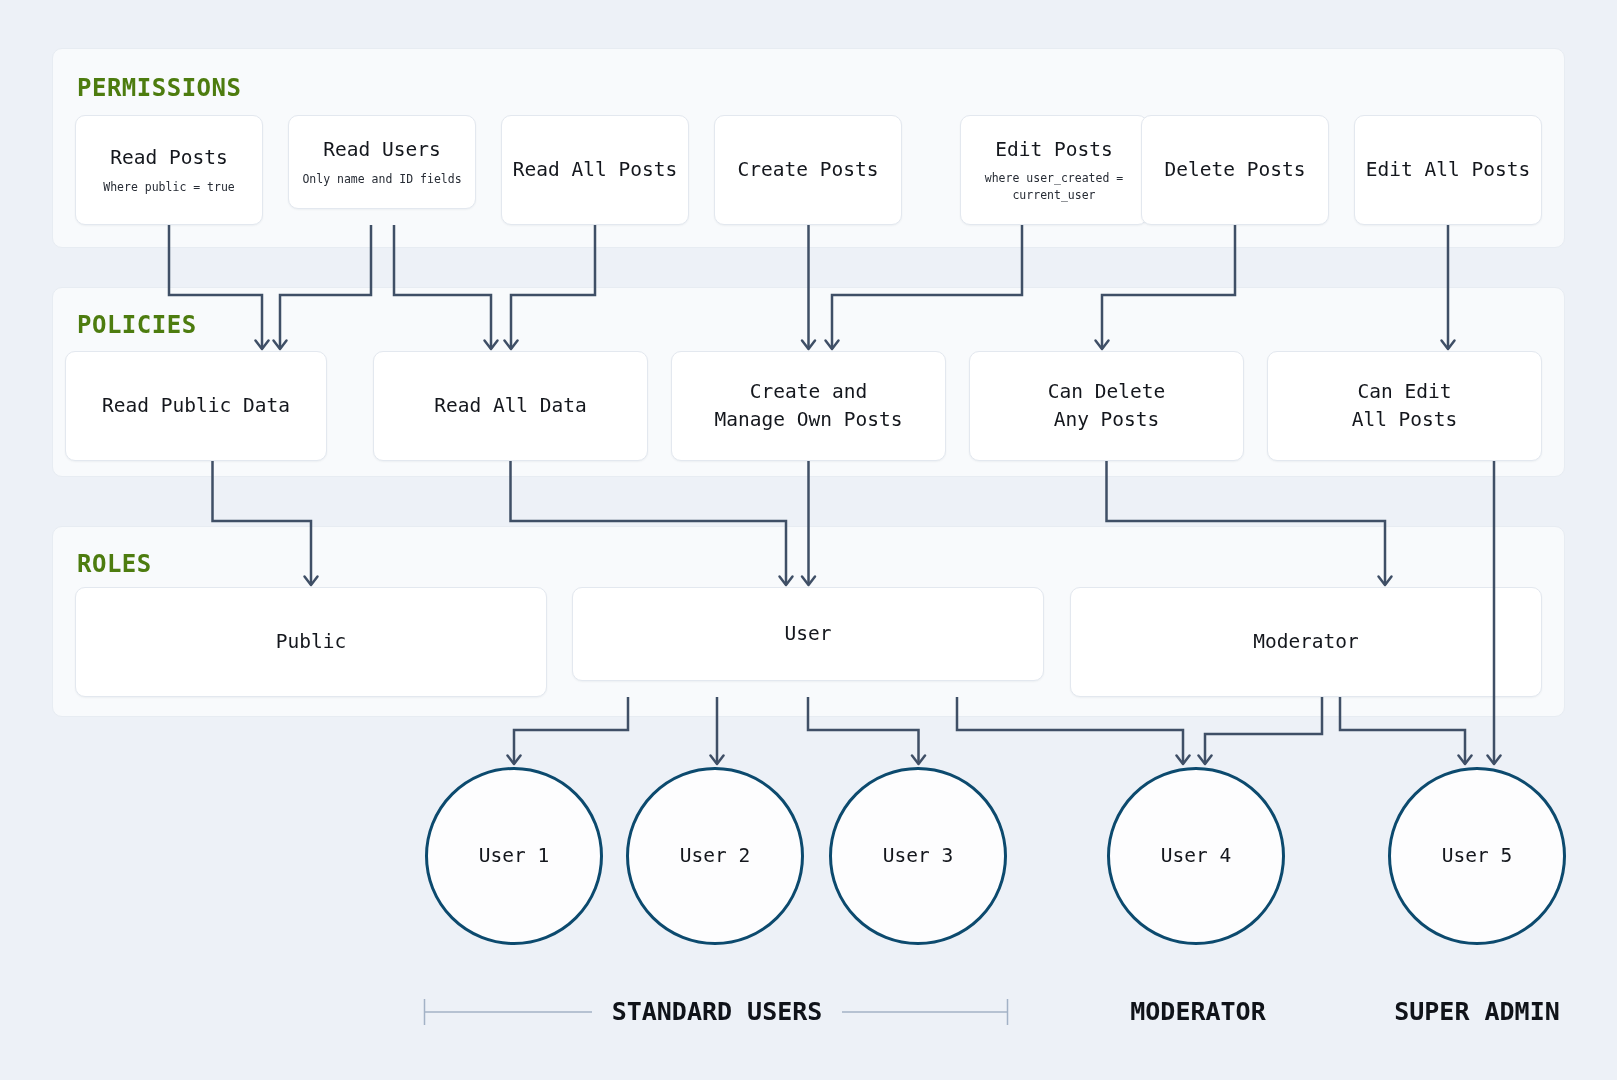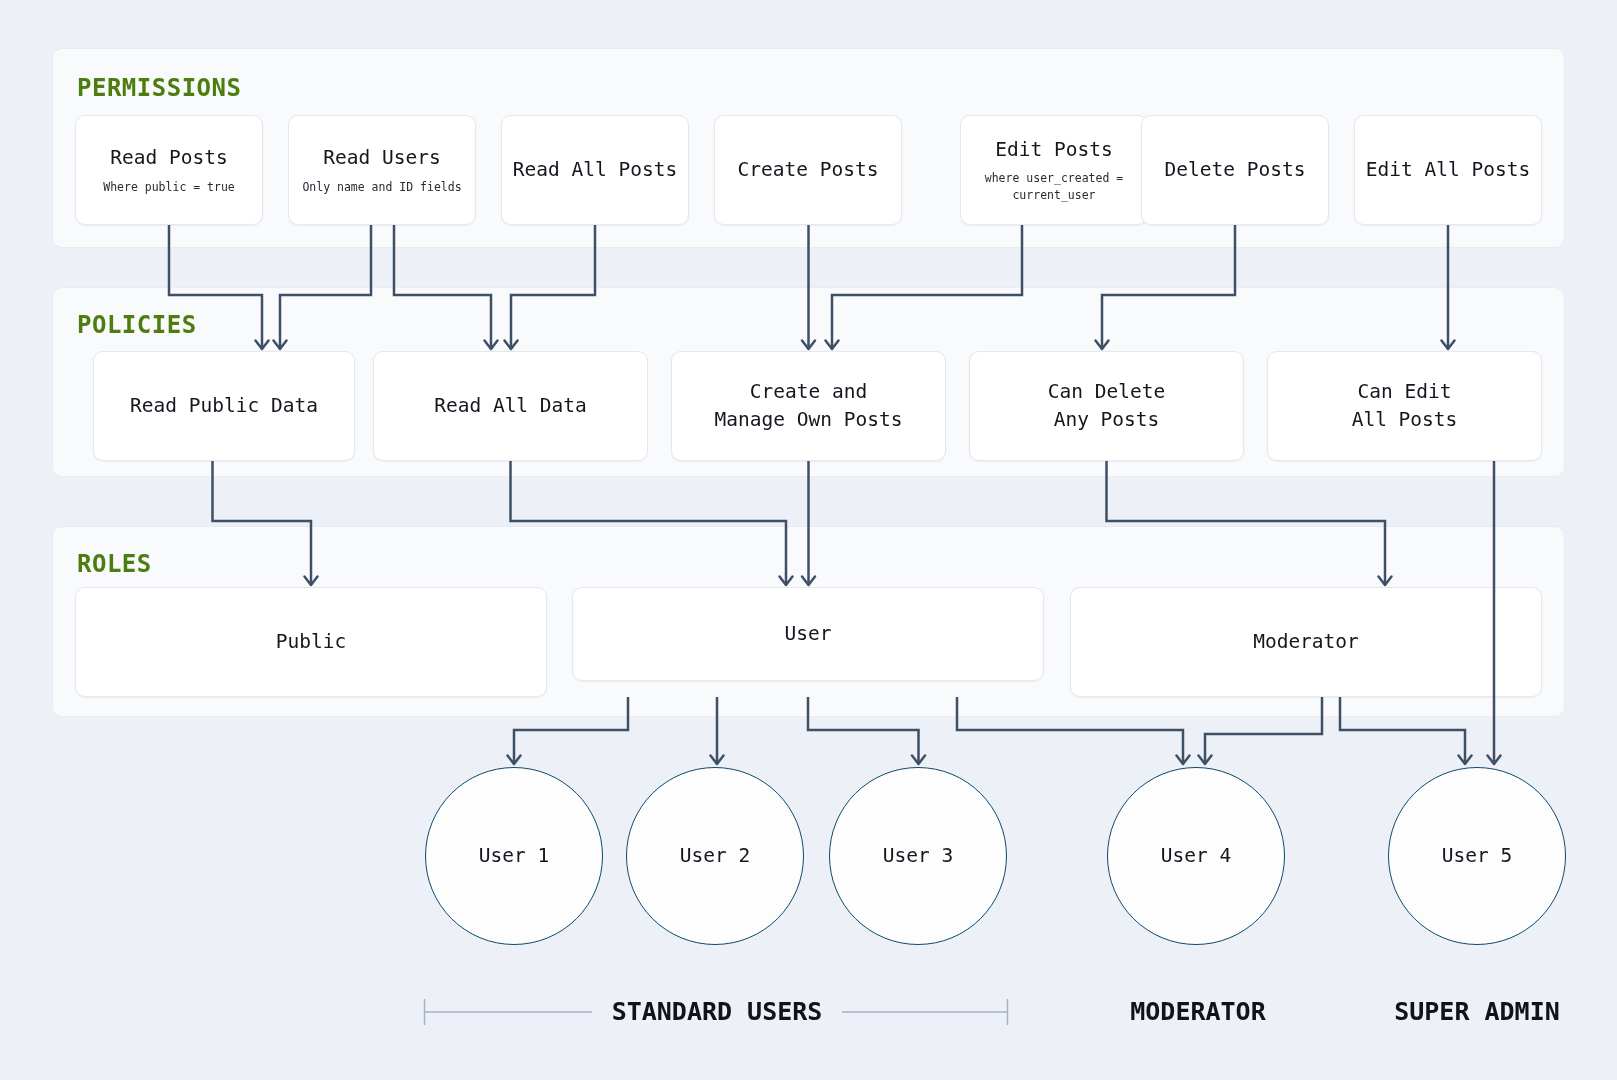--- a/index.html
+++ b/index.html
@@ -49,21 +49,21 @@
   .node-subtitle{
     font-size:11.5px;
     color:#272c35;
     white-space:pre-line;
     line-height:1.5;
   }
   .user-circle{
     position:absolute;
     width:178px;height:178px;
     background:#fdfdfe;
-    border:1px solid #0c4a6e;
+    border:3px solid #0c4a6e;
     border-radius:50%;
     box-sizing:border-box;
     display:flex;
     align-items:center;
     justify-content:center;
   }
   .group-label{
     position:absolute;
     transform:translateX(-50%);
     font-size:25px;
@@ -97,21 +97,21 @@
   <div class="panel" style="left:52px;top:526px;width:1513px;height:191px;"></div>
 
   <div class="panel-title" style="left:77px;top:74px;">PERMISSIONS</div>
   <div class="panel-title" style="left:77px;top:311px;">POLICIES</div>
   <div class="panel-title" style="left:77px;top:550px;">ROLES</div>
 
   <div class="node" style="left:75px;top:115px;width:188px;height:110px;">
     <div class="node-label">Read Posts</div>
     <div class="node-subtitle">Where public = true</div>
   </div>
-  <div class="node" style="left:288px;top:115px;width:188px;height:110px;">
+  <div class="node" style="left:288px;top:115px;width:188px;height:94px;">
     <div class="node-label">Read Users</div>
     <div class="node-subtitle">Only name and ID fields</div>
   </div>
   <div class="node" style="left:501px;top:115px;width:188px;height:110px;">
     <div class="node-label">Read All Posts</div>
   </div>
   <div class="node" style="left:714px;top:115px;width:188px;height:110px;">
     <div class="node-label">Create Posts</div>
   </div>
   <div class="node" style="left:928px;top:115px;width:188px;height:110px;margin-left:32px;">
@@ -119,21 +119,21 @@
     <div class="node-subtitle">where user_created =
 current_user</div>
   </div>
   <div class="node" style="left:1141px;top:115px;width:188px;height:110px;">
     <div class="node-label">Delete Posts</div>
   </div>
   <div class="node" style="left:1354px;top:115px;width:188px;height:110px;">
     <div class="node-label">Edit All Posts</div>
   </div>
 
-  <div class="node" style="left:93px;top:351px;width:262px;height:110px;">
+  <div class="node" style="left:65px;top:351px;width:262px;height:110px;">
     <div class="node-label">Read Public Data</div>
   </div>
   <div class="node" style="left:373px;top:351px;width:275px;height:110px;">
     <div class="node-label">Read All Data</div>
   </div>
   <div class="node" style="left:671px;top:351px;width:275px;height:110px;">
     <div class="node-label">Create and
 Manage Own Posts</div>
   </div>
   <div class="node" style="left:969px;top:351px;width:275px;height:110px;">

